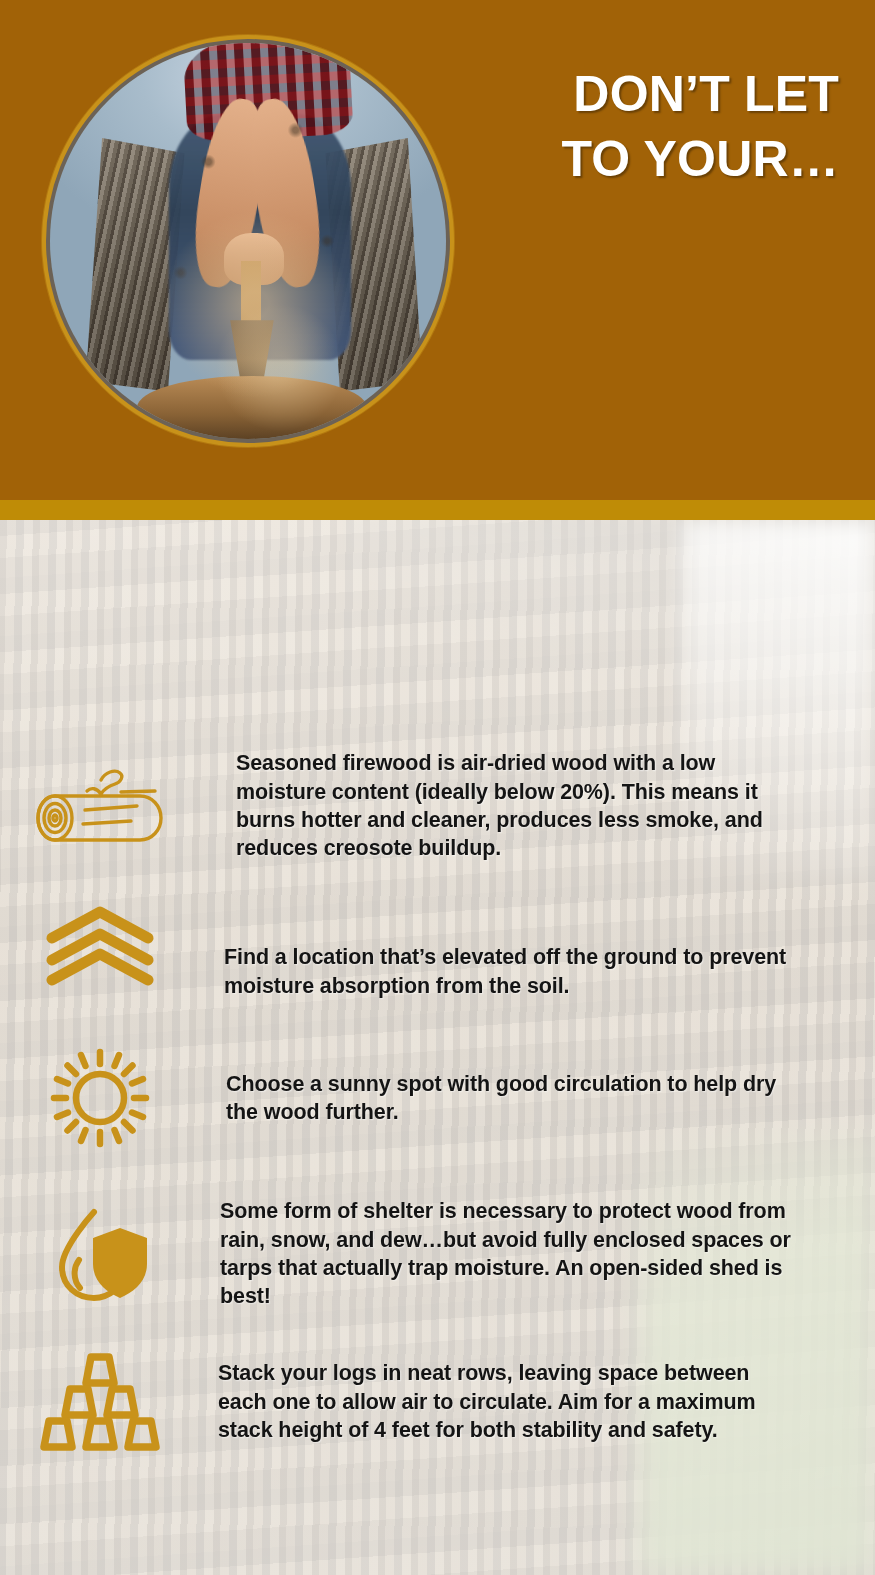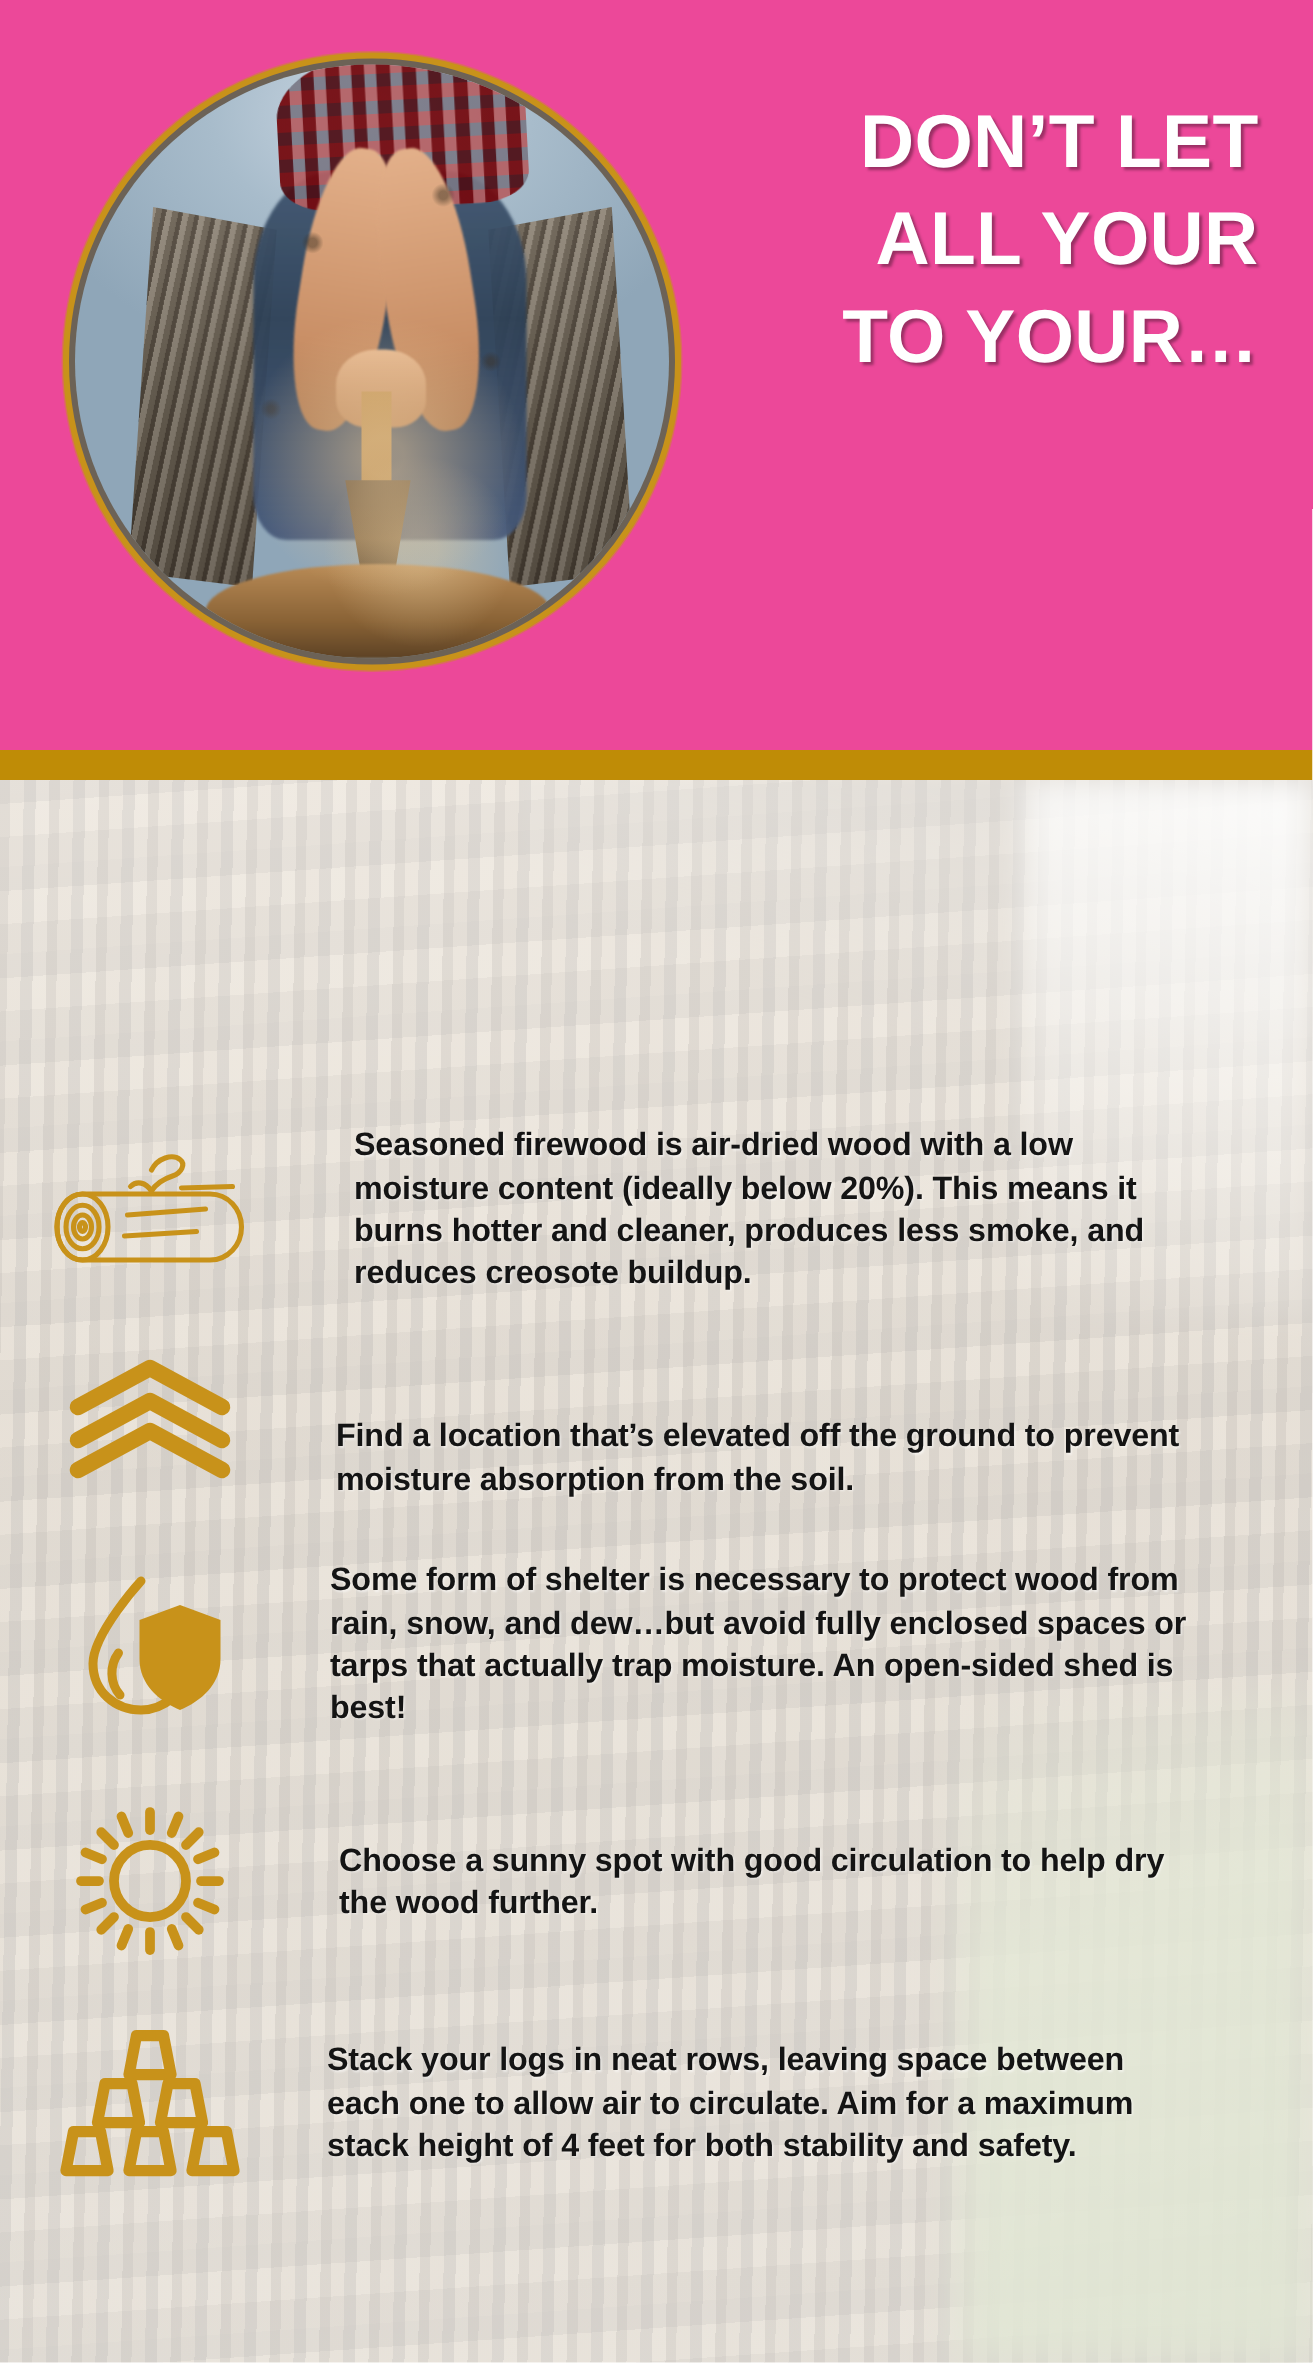--- a/index.html
+++ b/index.html
@@ -15,21 +15,21 @@
     width:875px;
     height:1575px;
     overflow:hidden;
   }
 
   
   .header {
     position:relative;
     width:875px;
     height:500px;
-    background:#ec4899;
+    background:#a16207;
     display:flex;
     align-items:flex-start;
     overflow:hidden;
   }
   .header-photo-wrap {
     position:absolute;
     left:42px;
     top:35px;
     width:412px;
     height:412px;
@@ -278,21 +278,20 @@
           <div class="ph-handle"></div>
           <div class="ph-axehead"></div>
           <div class="ph-stump"></div>
           <div class="ph-dust"></div>
         </div>
       </div>
     </div>
 
     <div class="header-title">
       <span class="ln">DON’T LET</span>
-      <span class="ln">ALL YOUR</span>
       <span class="ln">TO YOUR…</span>
     </div>
   </div>
 
   <div class="gold-bar"></div>
 
   <div class="body-section">
     <div class="bg-wood"></div>
     <div class="bg-roof"></div>
     <div class="bg-sky"></div>
@@ -324,31 +323,20 @@
 
         <div class="tip tip-2">
           <div class="tip-icon">
             <svg width="120" height="84" viewBox="0 0 120 84" fill="none" stroke="#c8921a" stroke-width="11" stroke-linecap="round" stroke-linejoin="round">
               <polyline points="12,36 60,10 108,36"></polyline>
               <polyline points="12,58 60,32 108,58"></polyline>
               <polyline points="12,78 60,52 108,78"></polyline>
             </svg>
           </div>
           <div class="tip-text">Find a location that’s elevated off the ground to prevent moisture absorption from the soil.</div>
-        </div>
-
-        <div class="tip tip-4">
-          <div class="tip-icon">
-            <svg width="108" height="104" viewBox="0 0 108 104" fill="none">
-              <path d="M48 10 C48 10 16 45 16 65 C16 84 31 96 48 96 C56 96 63 93 69 88" stroke="#c8921a" stroke-width="6" stroke-linecap="round" fill="none"></path>
-              <path d="M33 58 C27 66 27 78 34 86" stroke="#c8921a" stroke-width="6" stroke-linecap="round" fill="none"></path>
-              <path d="M74 26 L101 36 L101 62 C101 79 88 90 74 96 C60 90 47 79 47 62 L47 36 Z" fill="#c8921a"></path>
-            </svg>
-          </div>
-          <div class="tip-text">Some form of shelter is necessary to protect wood from rain, snow, and dew…but avoid fully enclosed spaces or tarps that actually trap moisture. An open-sided shed is best!</div>
         </div>
 
         <div class="tip tip-3">
           <div class="tip-icon">
             <svg width="104" height="104" viewBox="0 0 104 104" fill="none" stroke="#c8921a" stroke-width="6.5" stroke-linecap="round">
               <circle cx="52" cy="52" r="24"></circle>
               <line x1="52" y1="6" x2="52" y2="18"></line>
               <line x1="52" y1="86" x2="52" y2="98"></line>
               <line x1="6" y1="52" x2="18" y2="52"></line>
               <line x1="86" y1="52" x2="98" y2="52"></line>
@@ -362,20 +350,31 @@
               <line x1="71" y1="95" x2="66.5" y2="84"></line>
               <line x1="9" y1="33" x2="20" y2="37.5"></line>
               <line x1="9" y1="71" x2="20" y2="66.5"></line>
               <line x1="95" y1="33" x2="84" y2="37.5"></line>
               <line x1="95" y1="71" x2="84" y2="66.5"></line>
             </svg>
           </div>
           <div class="tip-text">Choose a sunny spot with good circulation to help dry the wood further.</div>
         </div>
 
+        <div class="tip tip-4">
+          <div class="tip-icon">
+            <svg width="108" height="104" viewBox="0 0 108 104" fill="none">
+              <path d="M48 10 C48 10 16 45 16 65 C16 84 31 96 48 96 C56 96 63 93 69 88" stroke="#c8921a" stroke-width="6" stroke-linecap="round" fill="none"></path>
+              <path d="M33 58 C27 66 27 78 34 86" stroke="#c8921a" stroke-width="6" stroke-linecap="round" fill="none"></path>
+              <path d="M74 26 L101 36 L101 62 C101 79 88 90 74 96 C60 90 47 79 47 62 L47 36 Z" fill="#c8921a"></path>
+            </svg>
+          </div>
+          <div class="tip-text">Some form of shelter is necessary to protect wood from rain, snow, and dew…but avoid fully enclosed spaces or tarps that actually trap moisture. An open-sided shed is best!</div>
+        </div>
+
         <div class="tip tip-5">
           <div class="tip-icon">
             <svg width="122" height="106" viewBox="0 0 122 106" fill="none" stroke="#c8921a" stroke-width="7.5" stroke-linejoin="round" stroke-linecap="round">
               <path d="M52 8 L70 8 L75 34 L47 34 Z"></path>
               <path d="M31 40 L49 40 L54 66 L26 66 Z"></path>
               <path d="M73 40 L91 40 L96 66 L68 66 Z"></path>
               <path d="M10 72 L28 72 L33 98 L5 98 Z"></path>
               <path d="M52 72 L70 72 L75 98 L47 98 Z"></path>
               <path d="M94 72 L112 72 L117 98 L89 98 Z"></path>
             </svg>

